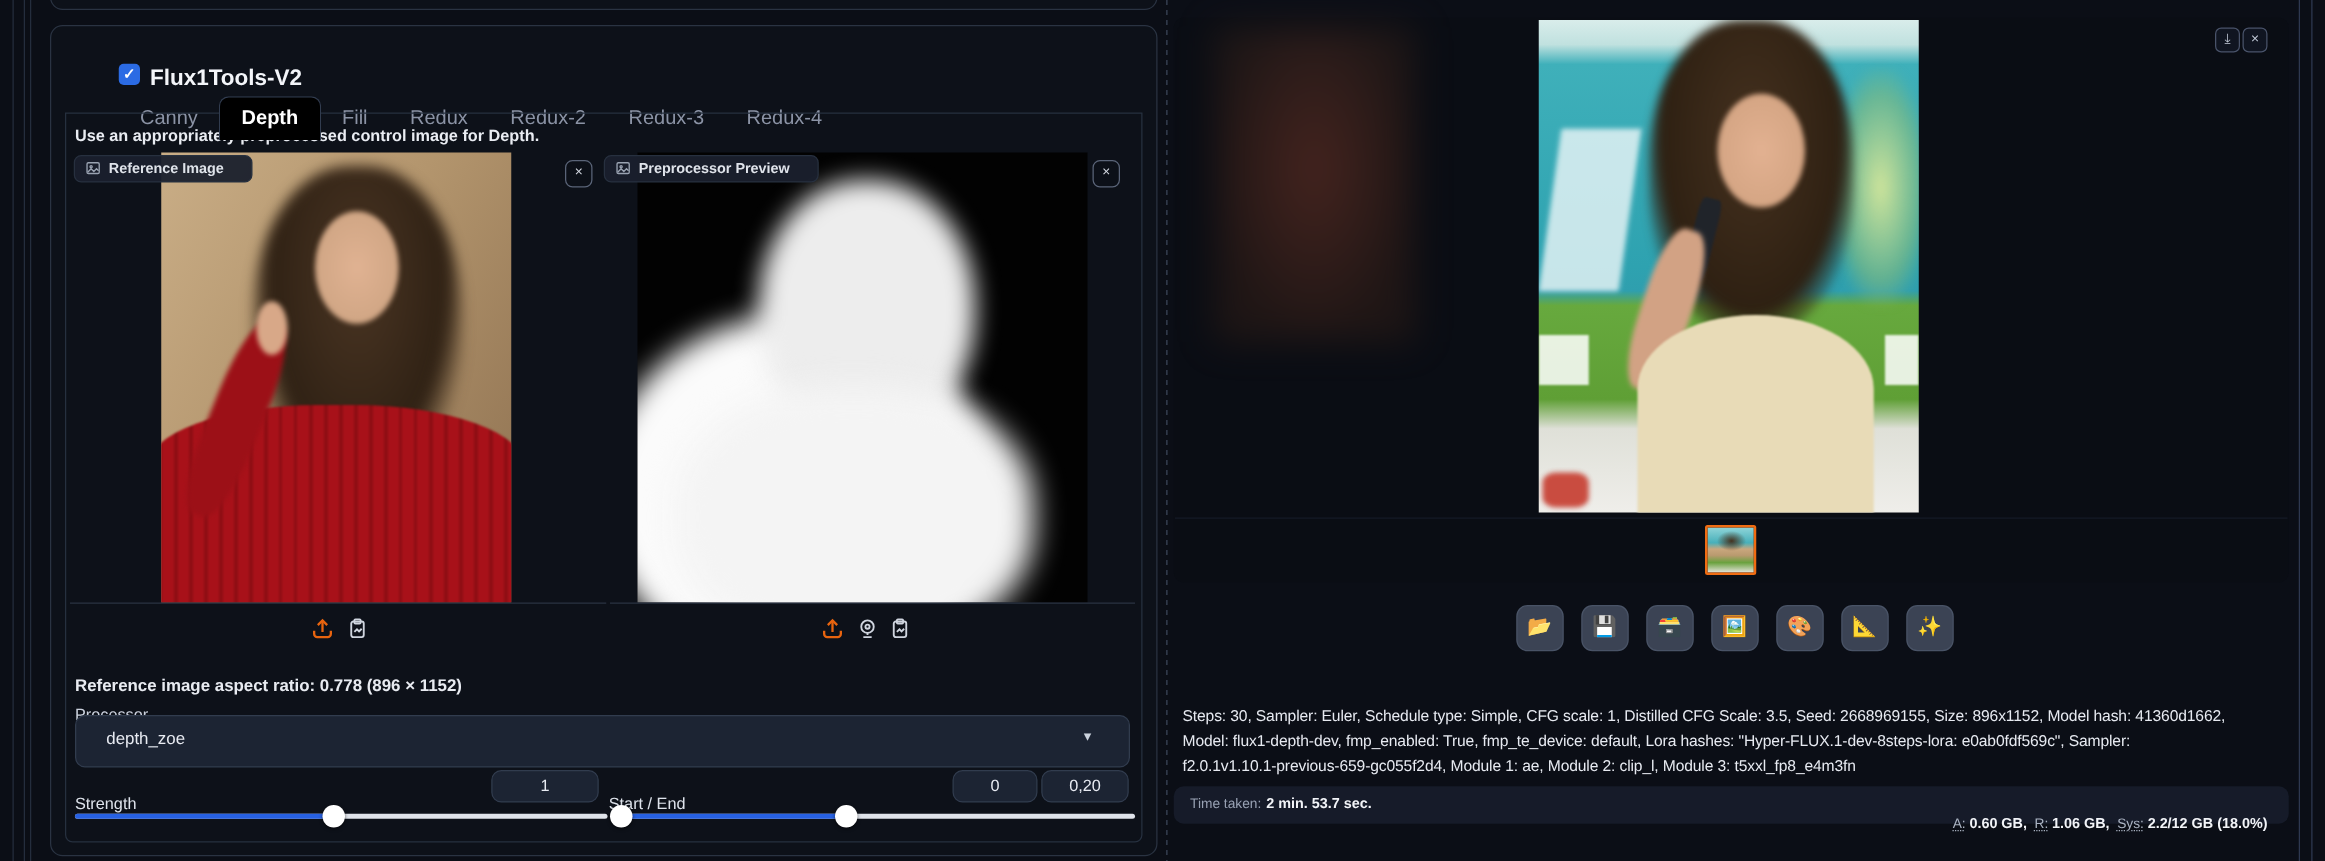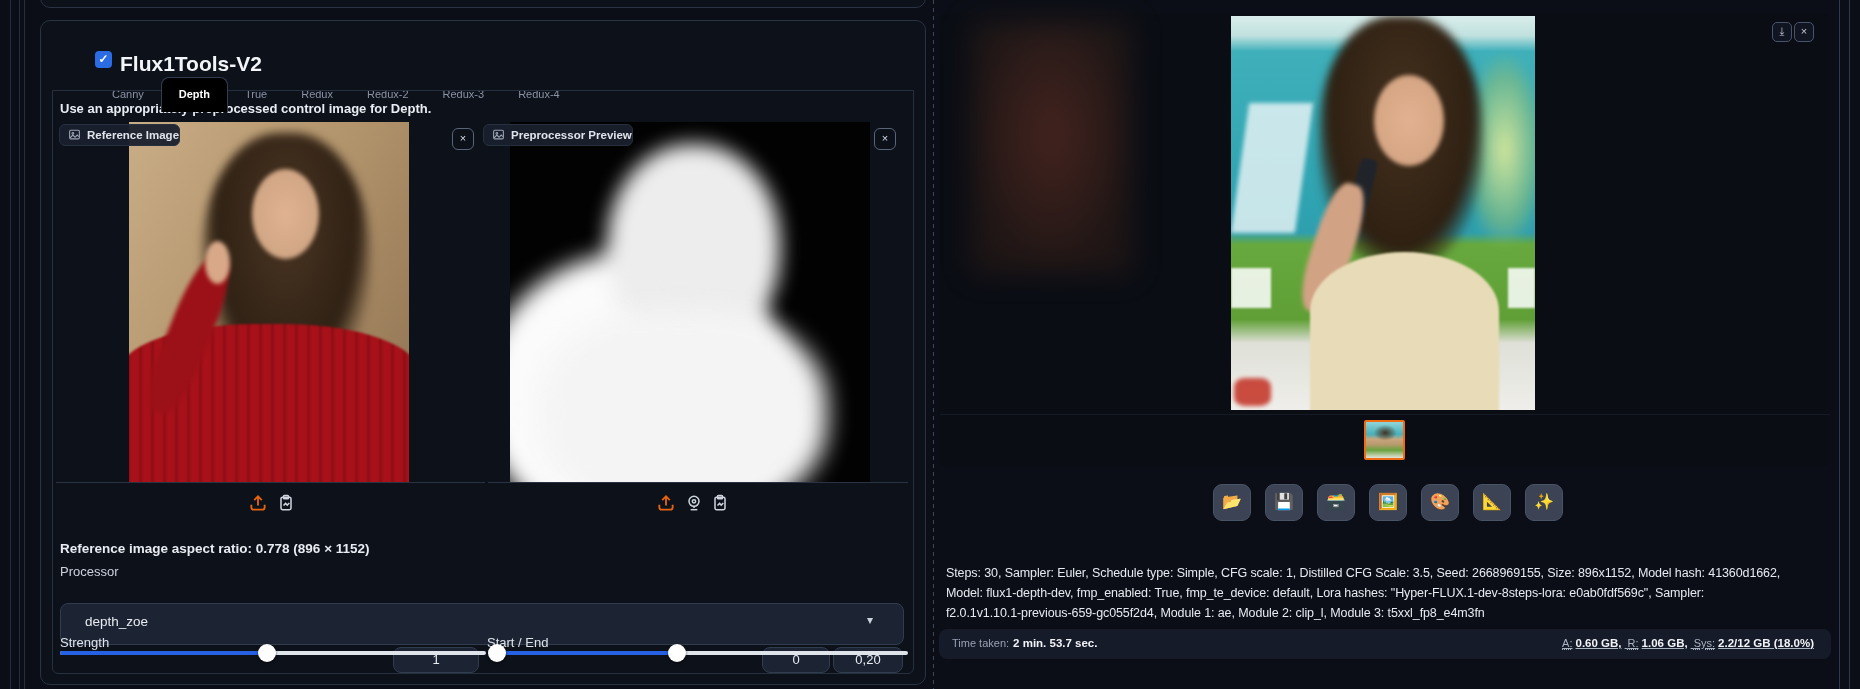--- a/index.html
+++ b/index.html
@@ -4,40 +4,40 @@
 <style>
   html,body{margin:0;padding:0;background:#0b0e16;}
   #app{position:relative;width:1860px;height:689px;background:#0b0e16;overflow:hidden;
        font-family:"Liberation Sans",sans-serif;color:#e5e8ef;}
   .abs{position:absolute;margin-top:17px;}
   .vline{position:absolute;top:0;bottom:0;width:1px;background:#242d3d;}
   .panel{position:absolute;border:1px solid #2a3342;border-radius:10px;background:#0d1119;}
   
   .chk{position:absolute;left:54px;top:30px;width:17px;height:17px;background:#2b6be4;border-radius:4px;
        color:#fff;font-size:12px;line-height:17px;text-align:center;font-weight:bold;}
-  .acc-title{position:absolute;left:79px;top:31px;font-size:21px;font-weight:600;color:#f3f5f9;}
+  .acc-title{position:absolute;left:79px;top:31px;font-size:18px;font-weight:600;color:#f3f5f9;}
   .acc-caret{position:absolute;left:896px;top:24px;font-size:13px;color:#e7eaf0;cursor:pointer;}
   
   .tabs{position:absolute;left:54px;top:56px;height:34px;display:flex;align-items:center;}
-  .tab{padding:0 17px;font-size:11px;color:#8b93a5;line-height:33px;cursor:pointer;}
+  .tab{padding:0 17px;font-size:16px;color:#8b93a5;line-height:33px;cursor:pointer;}
   .tab.sel{color:#ffffff;font-weight:700;border:1px solid #313c4f;border-bottom:none;
            border-radius:8px 8px 0 0;background:#000000;position:relative;z-index:3;height:34px;}
   .tabpanel{position:absolute;left:52px;top:90px;width:860px;height:582px;border:1px solid #26303f;
             border-radius:0 0 6px 6px;z-index:1;}
   .note{position:absolute;left:60px;top:101px;font-size:13px;font-weight:600;color:#e9ecf2;}
   .chip{position:absolute;display:flex;align-items:center;gap:6px;background:rgba(26,32,45,.95);
-        border:1px solid #27303f;border-radius:6px;padding:3px 0 4px 8px;font-size:11.5px;
+        border:1px solid #27303f;border-radius:6px;padding:3px 22px 4px 8px;font-size:11.5px;
         font-weight:600;color:#dfe3ea;z-index:4;}
   .xbtn{position:absolute;width:20px;height:20px;border:1px solid #5a6478;border-radius:6px;
         background:rgba(13,17,25,.85);color:#d7dce5;font-size:11px;line-height:19px;text-align:center;
         cursor:pointer;z-index:5;}
   .imgdiv{position:absolute;top:482px;height:1px;background:#2a3342;}
   .icbtn{position:absolute;width:20px;height:20px;cursor:pointer;}
   .lbl{font-size:13px;color:#dfe4ec;}
-  .field{position:absolute;background:#1c2433;border:1px solid #313c4e;border-radius:8px;margin-top:31px;}
+  .field{position:absolute;background:#1c2433;border:1px solid #313c4e;border-radius:8px;}
   .dd-text{position:absolute;left:24px;top:10px;font-size:13.5px;color:#e8ebf2;}
   .dd-caret{position:absolute;right:30px;top:9px;color:#cbd2dd;font-size:12px;}
   .num{font-size:13px;color:#e8ebf2;text-align:center;line-height:24px;}
   .track{position:absolute;top:651px;height:4px;background:#dfe3ea;border-radius:2px;}
   .fill{position:absolute;top:651px;height:4px;background:#2761e3;border-radius:2px;}
   .thumb{position:absolute;top:644px;width:18px;height:18px;border-radius:50%;background:#ffffff;
          box-shadow:0 1px 3px rgba(0,0,0,.6);cursor:pointer;z-index:2;}
   
   .photo{position:absolute;overflow:hidden;cursor:pointer;}
   .ref-img{left:129px;top:122px;width:280px;height:360px;
@@ -84,21 +84,21 @@
   .gthumb{position:absolute;left:425px;top:406px;width:37px;height:36px;border:2px solid #f06c12;border-radius:2px;cursor:pointer;
     background:radial-gradient(ellipse 45% 32% at 52% 30%,#46321f 0%,rgba(60,40,25,0) 70%),
       linear-gradient(180deg,#8fd4d8 0%,#48b0ba 34%,#c9a77e 48%,#b99a6f 62%,#6aa23f 78%,#e4e2da 100%);}
   .actions{position:absolute;left:1213px;top:484px;display:flex;gap:14px;}
   .abtn{width:36px;height:35px;background:#3b4354;border:1px solid #495366;border-radius:9px;
     font-size:16px;line-height:33px;text-align:center;cursor:pointer;}
   .gen-text{position:absolute;left:946px;width:885px;font-size:12.5px;color:#e7eaf1;letter-spacing:-0.1px;white-space:nowrap;}
   .footer{position:absolute;left:939px;top:629px;width:892px;height:30px;background:#161b29;border-radius:8px;}
   .ft-l{position:absolute;left:13px;top:8px;font-size:11px;color:#98a1b3;}
   .ft-l b{color:#f2f4f8;font-size:11.5px;margin-left:4px;}
-  .ft-r{position:absolute;right:14px;top:8px;font-size:11px;color:#aab3c2;text-decoration:underline;}
+  .ft-r{position:absolute;right:14px;top:24px;font-size:11px;color:#aab3c2;}
   .mem-l{text-decoration:underline dotted;text-underline-offset:2px;}
   .mem-v{color:#f2f4f8;font-size:11.5px;font-weight:700;margin:0 3px 0 3px;}
   .rline{position:absolute;top:0;bottom:0;width:1px;background:#2e3850;}
 </style>
 </head>
 <body>
 
 <div id="app">
 
   <div class="vline" style="left:10px;"></div>
@@ -108,21 +108,21 @@
   <div class="panel" style="left:40px;top:-26px;width:884px;height:32px;"></div>
 
   <div class="panel" style="left:40px;top:20px;width:884px;height:663px;">
     <div class="chk">✓</div>
     <div class="acc-title">Flux1Tools-V2</div>
     <div class="acc-caret">▼</div>
 
     <div class="tabs">
       <div class="tab">Canny</div>
       <div class="tab sel">Depth</div>
-      <div class="tab">True</div>
+      <div class="tab">Fill</div>
       <div class="tab">Redux</div>
       <div class="tab">Redux-2</div>
       <div class="tab">Redux-3</div>
       <div class="tab">Redux-4</div>
     </div>
   </div>
 
   <div class="tabpanel"></div>
 
   <div class="note">Use an appropriately preprocessed control image for Depth.</div>

